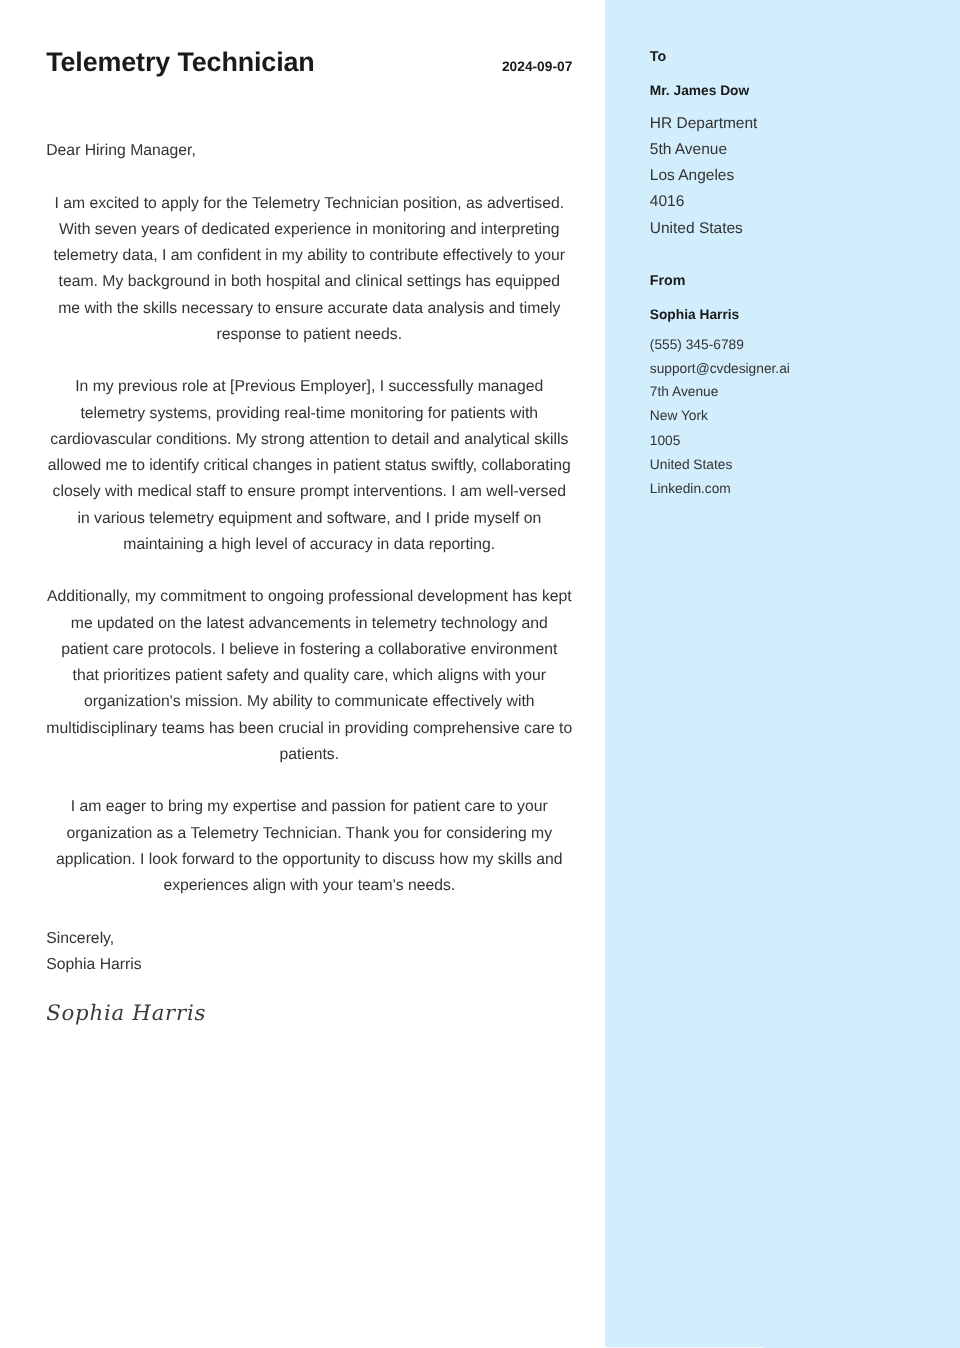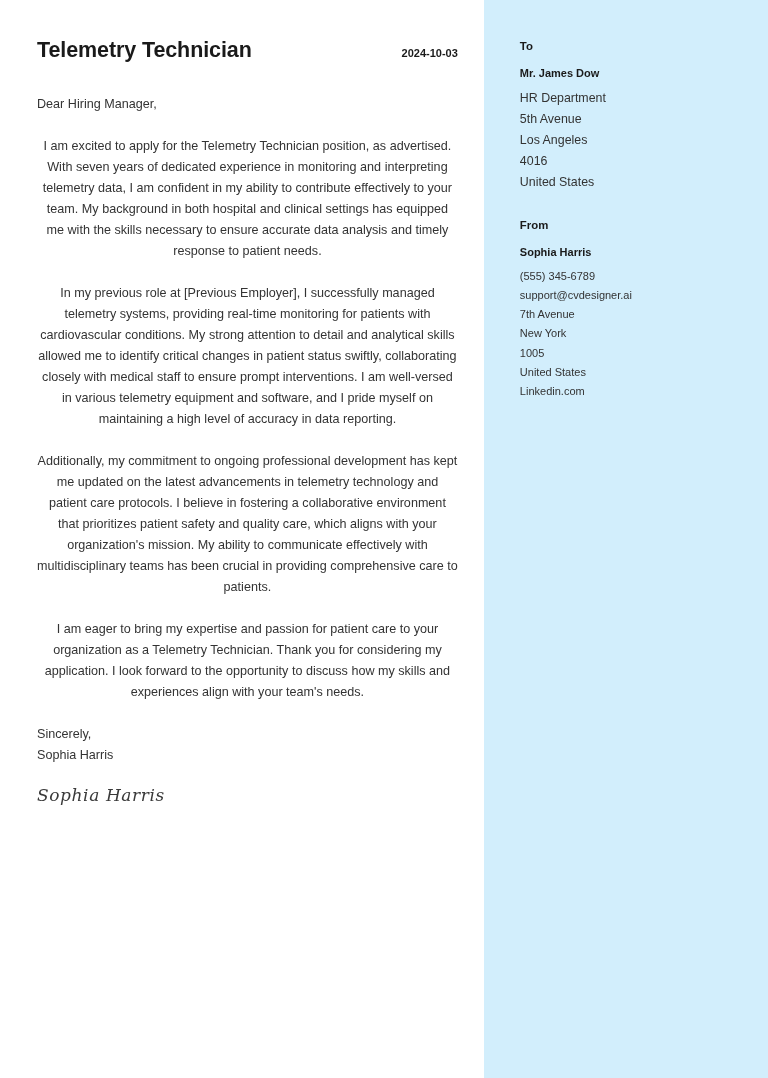--- a/index.html
+++ b/index.html
@@ -27,21 +27,21 @@
   .letter {
     width: 509px;
     box-sizing: border-box;
     padding: 38px 26px 0 37px;
     background: #ffffff;
   }
   .letter-head {
     display: flex;
     align-items: baseline;
     justify-content: space-between;
-    margin-bottom: 30px;
+    margin-bottom: 46px;
   }
   .job-title {
     font-size: 21.5px;
     font-weight: bold;
     color: #1a1a1a;
     letter-spacing: -0.1px;
     line-height: 1.2;
     margin: 0;
     white-space: nowrap;
   }
@@ -121,21 +121,21 @@
 </style>
 </head>
 <body>
 
 <div class="page">
 
   <div class="letter">
 
     <div class="letter-head">
       <h1 class="job-title">Telemetry Technician</h1>
-      <div class="letter-date">2024-10-03</div>
+      <div class="letter-date">2024-09-07</div>
     </div>
 
     <p class="salutation">Dear Hiring Manager,</p>
 
     <p class="para">I am excited to apply for the Telemetry Technician position, as advertised. With seven years of dedicated experience in monitoring and interpreting telemetry data, I am confident in my ability to contribute effectively to your team. My background in both hospital and clinical settings has equipped me with the skills necessary to ensure accurate data analysis and timely response to patient needs.</p>
 
     <p class="para">In my previous role at [Previous Employer], I successfully managed telemetry systems, providing real-time monitoring for patients with cardiovascular conditions. My strong attention to detail and analytical skills allowed me to identify critical changes in patient status swiftly, collaborating closely with medical staff to ensure prompt interventions. I am well-versed in various telemetry equipment and software, and I pride myself on maintaining a high level of accuracy in data reporting.</p>
 
     <p class="para">Additionally, my commitment to ongoing professional development has kept me updated on the latest advancements in telemetry technology and patient care protocols. I believe in fostering a collaborative environment that prioritizes patient safety and quality care, which aligns with your organization's mission. My ability to communicate effectively with multidisciplinary teams has been crucial in providing comprehensive care to patients.</p>
 

